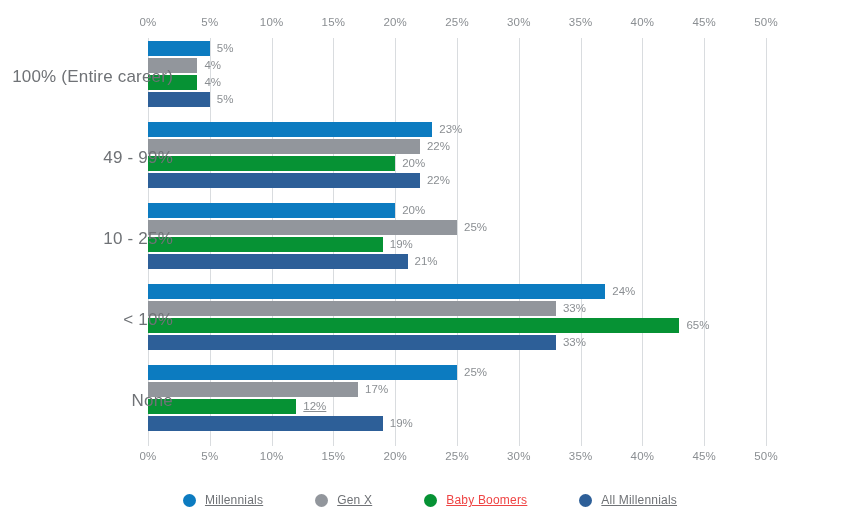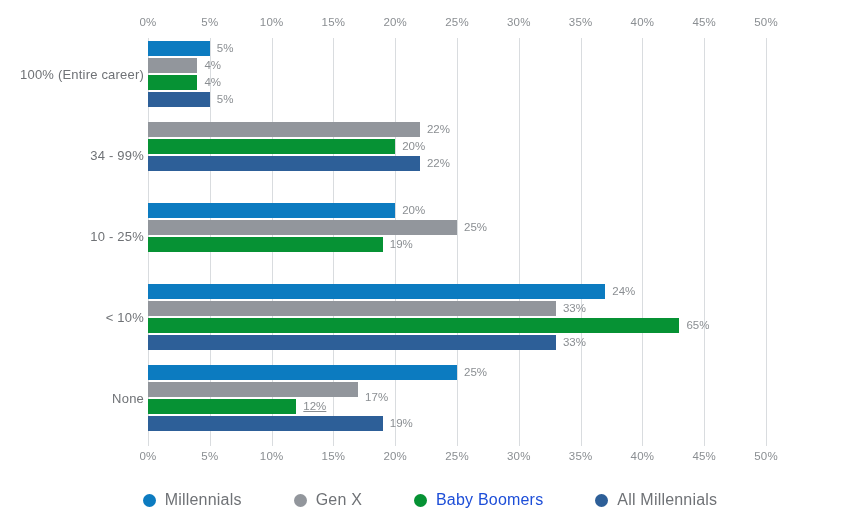--- a/index.html
+++ b/index.html
@@ -44,36 +44,36 @@
     position:absolute;left:0;top:0;height:15px;
   }
   .bar-value{
     position:absolute;top:0;height:15px;line-height:15px;
     font-size:11.5px;color:#8a8e92;white-space:nowrap;
   }
 
   
   .cat-label{
     position:absolute;
-    right:716px; 
+    right:687px; 
     text-align:right;
-    font-size:13px;color:#6f7276;white-space:nowrap;
+    font-size:17px;color:#6f7276;white-space:nowrap;
     letter-spacing:.2px;
   }
 
   
   .legend{
     position:absolute;left:0;top:488px;width:860px;height:24px;
     display:flex;justify-content:center;align-items:center;
   }
   .legend-item{display:flex;align-items:center;margin:0 26px;}
   .legend-swatch{
     width:13px;height:13px;border-radius:50%;margin-right:9px;flex:none;
   }
-  .legend-label{font-size:16px;color:#6f7276;white-space:nowrap;letter-spacing:.2px;}
+  .legend-label{font-size:12px;color:#6f7276;white-space:nowrap;letter-spacing:.2px;text-decoration:underline;}
 </style>
 </head>
 <body>
 
 <div id="chart-root">
 
   <div class="axis-labels top">
       <div class="axis-tick" style="left: 0px;">0%</div>
       <div class="axis-tick" style="left: 61.8px;">5%</div>
       <div class="axis-tick" style="left: 123.6px;">10%</div>
@@ -115,20 +115,24 @@
             <div class="bar" style="width: 49.44px; background: rgb(6, 146, 52);"></div>
             <div class="bar-value" style="left: 56.44px; color: rgb(138, 142, 146);">4%</div>
           </div>
           <div class="bar-row">
             <div class="bar" style="width: 61.8px; background: rgb(45, 95, 152);"></div>
             <div class="bar-value" style="left: 68.8px; color: rgb(138, 142, 146);">5%</div>
           </div>
         </div>
         <div class="group" style="top: 84px;">
           <div class="bar-row">
+            <div class="bar" style="width: 284.28px; background: rgb(12, 123, 192);"></div>
+            <div class="bar-value" style="left: 291.28px; color: rgb(138, 142, 146);">23%</div>
+          </div>
+          <div class="bar-row">
             <div class="bar" style="width: 271.92px; background: rgb(146, 150, 156);"></div>
             <div class="bar-value" style="left: 278.92px; color: rgb(138, 142, 146);">22%</div>
           </div>
           <div class="bar-row">
             <div class="bar" style="width: 247.2px; background: rgb(6, 146, 52);"></div>
             <div class="bar-value" style="left: 254.2px; color: rgb(138, 142, 146);">20%</div>
           </div>
           <div class="bar-row">
             <div class="bar" style="width: 271.92px; background: rgb(45, 95, 152);"></div>
             <div class="bar-value" style="left: 278.92px; color: rgb(138, 142, 146);">22%</div>
@@ -140,20 +144,24 @@
             <div class="bar-value" style="left: 254.2px; color: rgb(138, 142, 146);">20%</div>
           </div>
           <div class="bar-row">
             <div class="bar" style="width: 309px; background: rgb(146, 150, 156);"></div>
             <div class="bar-value" style="left: 316px; color: rgb(138, 142, 146);">25%</div>
           </div>
           <div class="bar-row">
             <div class="bar" style="width: 234.84px; background: rgb(6, 146, 52);"></div>
             <div class="bar-value" style="left: 241.84px; color: rgb(138, 142, 146);">19%</div>
           </div>
+          <div class="bar-row">
+            <div class="bar" style="width: 259.56px; background: rgb(45, 95, 152);"></div>
+            <div class="bar-value" style="left: 266.56px; color: rgb(138, 142, 146);">21%</div>
+          </div>
         </div>
         <div class="group" style="top: 246px;">
           <div class="bar-row">
             <div class="bar" style="width: 457.32px; background: rgb(12, 123, 192);"></div>
             <div class="bar-value" style="left: 464.32px; color: rgb(138, 142, 146);">24%</div>
           </div>
           <div class="bar-row">
             <div class="bar" style="width: 407.88px; background: rgb(146, 150, 156);"></div>
             <div class="bar-value" style="left: 414.88px; color: rgb(138, 142, 146);">33%</div>
           </div>
@@ -166,21 +174,21 @@
             <div class="bar-value" style="left: 414.88px; color: rgb(138, 142, 146);">33%</div>
           </div>
         </div>
         <div class="group" style="top: 327px;">
           <div class="bar-row">
             <div class="bar" style="width: 309px; background: rgb(12, 123, 192);"></div>
             <div class="bar-value" style="left: 316px; color: rgb(138, 142, 146);">25%</div>
           </div>
           <div class="bar-row">
             <div class="bar" style="width: 210.12px; background: rgb(146, 150, 156);"></div>
-            <div class="bar-value" style="left: 217.12px; color: rgb(138, 142, 146); margin-top: 8px;">17%</div>
+            <div class="bar-value" style="left: 217.12px; color: rgb(138, 142, 146);">17%</div>
           </div>
           <div class="bar-row">
             <div class="bar" style="width: 148.32px; background: rgb(6, 146, 52);"></div>
             <div class="bar-value" style="left: 155.32px; color: rgb(138, 142, 146); text-decoration: underline;">12%</div>
           </div>
           <div class="bar-row">
             <div class="bar" style="width: 234.84px; background: rgb(45, 95, 152);"></div>
             <div class="bar-value" style="left: 241.84px; color: rgb(138, 142, 146);">19%</div>
           </div>
         </div>
@@ -210,38 +218,38 @@
       <div class="axis-tick" style="left: 309px;">25%</div>
       <div class="axis-tick" style="left: 370.8px;">30%</div>
       <div class="axis-tick" style="left: 432.6px;">35%</div>
       <div class="axis-tick" style="left: 494.4px;">40%</div>
       <div class="axis-tick" style="left: 556.2px;">45%</div>
       <div class="axis-tick" style="left: 618px;">50%</div>
     </div>
 
   <div class="cat-labels-layer">
       <div class="cat-label" style="top: 67px; color: rgb(111, 114, 118);">100% (Entire career)</div>
-      <div class="cat-label" style="top: 148px; color: rgb(111, 114, 118);">34 - 99%</div>
+      <div class="cat-label" style="top: 148px; color: rgb(111, 114, 118);">49 - 99%</div>
       <div class="cat-label" style="top: 229px; color: rgb(111, 114, 118); text-align: center;">10 - 25%</div>
       <div class="cat-label" style="top: 310px; color: rgb(111, 114, 118);">&lt; 10%</div>
       <div class="cat-label" style="top: 391px; color: rgb(111, 114, 118);">None</div>
     </div>
 
   <div class="legend">
       <div class="legend-item">
         <span class="legend-swatch" style="background: rgb(12, 123, 192);"></span>
         <span class="legend-label" style="color: rgb(111, 114, 118);">Millennials</span>
       </div>
       <div class="legend-item">
         <span class="legend-swatch" style="background: rgb(146, 150, 156);"></span>
         <span class="legend-label" style="color: rgb(111, 114, 118);">Gen X</span>
       </div>
       <div class="legend-item">
         <span class="legend-swatch" style="background: rgb(6, 146, 52);"></span>
-        <span class="legend-label" style="color: #1d4ed8;">Baby Boomers</span>
+        <span class="legend-label" style="color: #ef4444;">Baby Boomers</span>
       </div>
       <div class="legend-item">
         <span class="legend-swatch" style="background: rgb(45, 95, 152);"></span>
         <span class="legend-label" style="color: rgb(111, 114, 118);">All Millennials</span>
       </div>
     </div>
 
 </div>
 
 </body></html>

